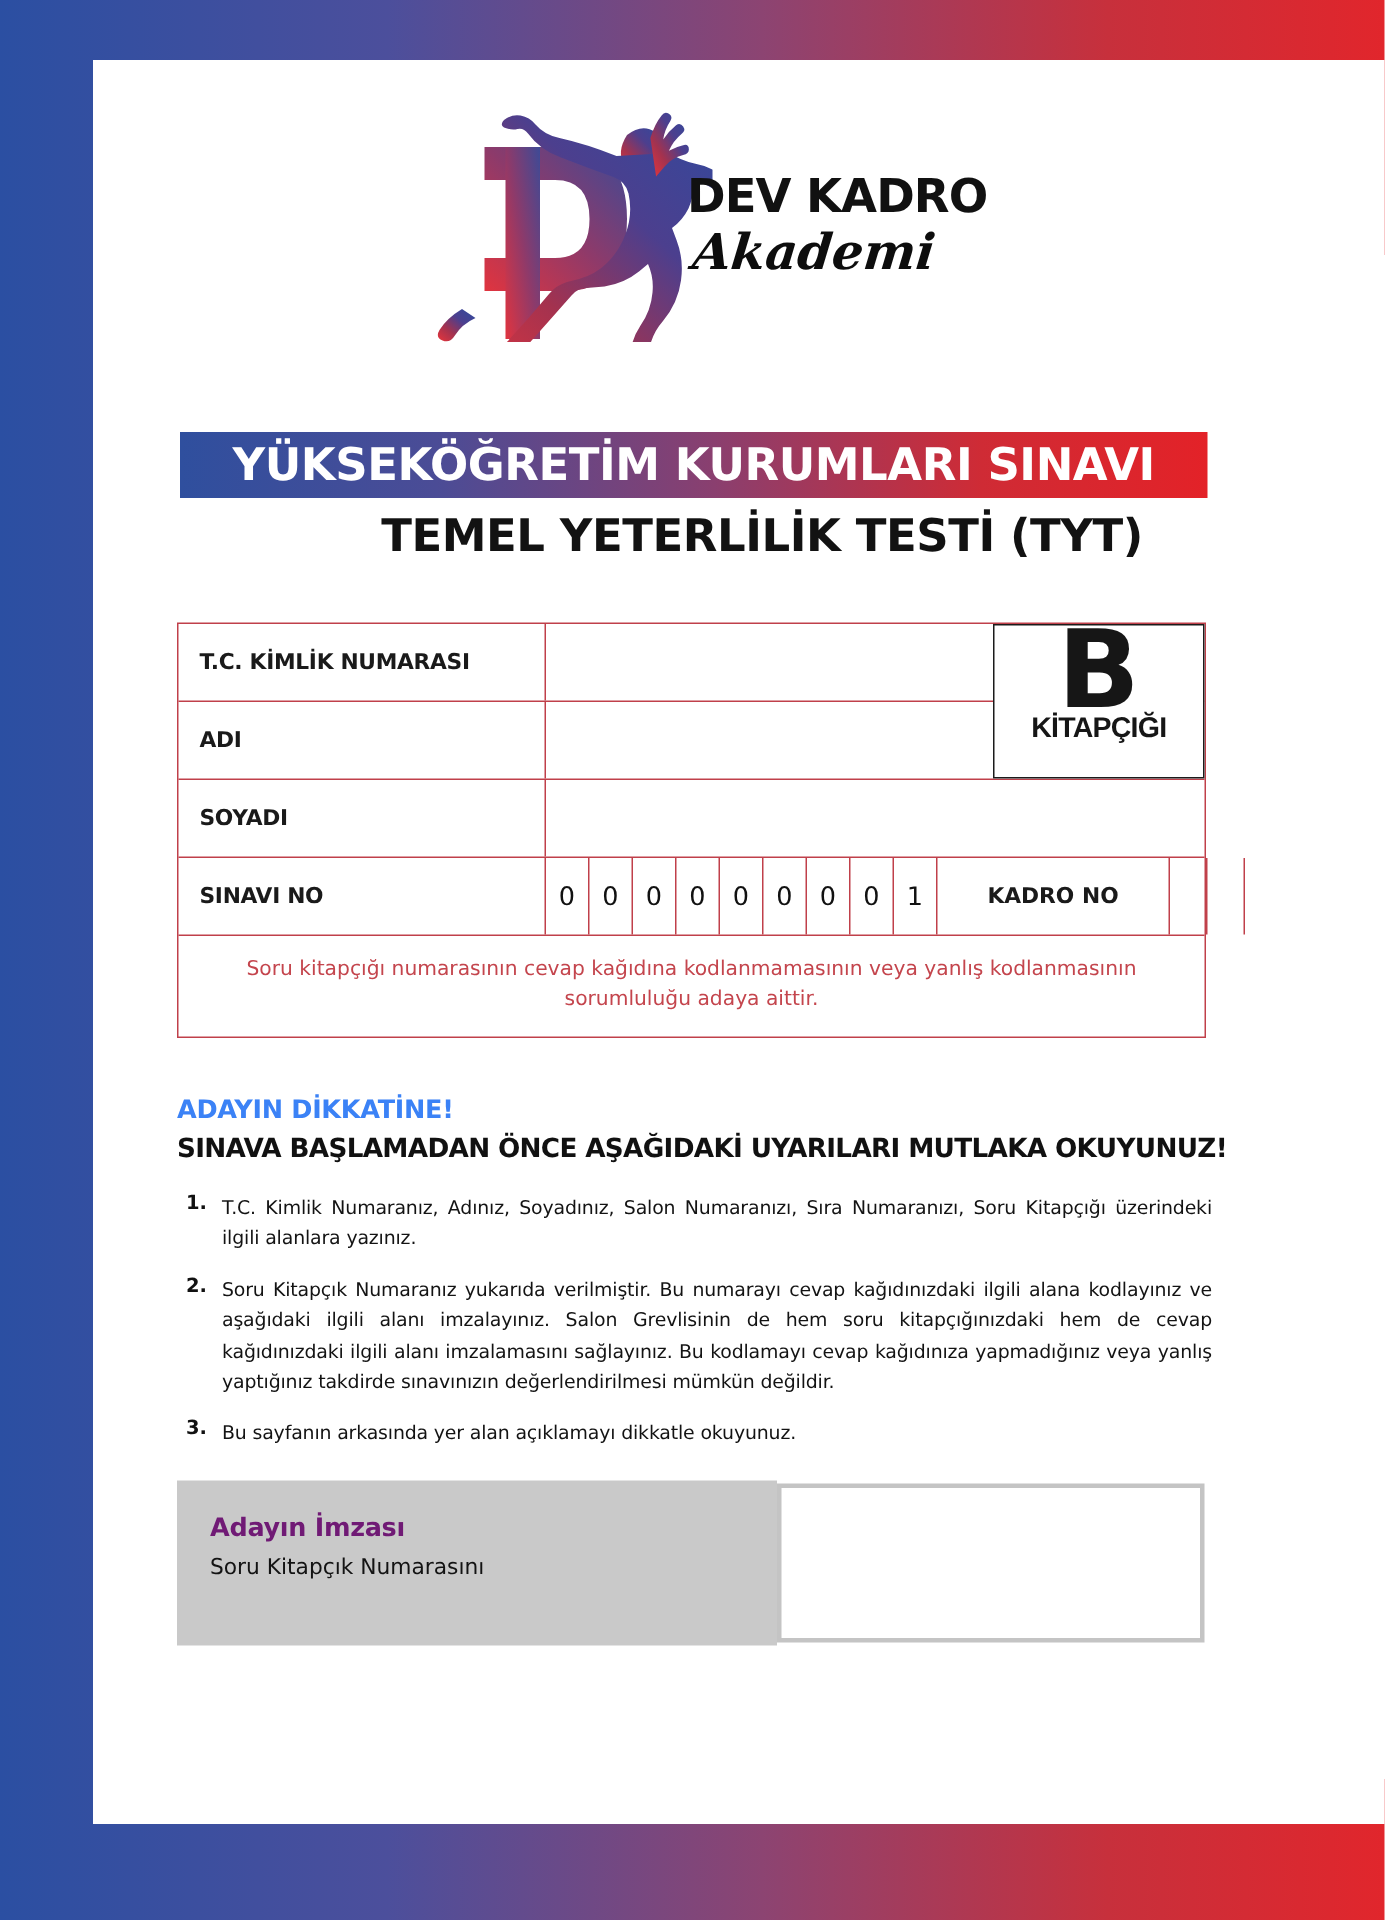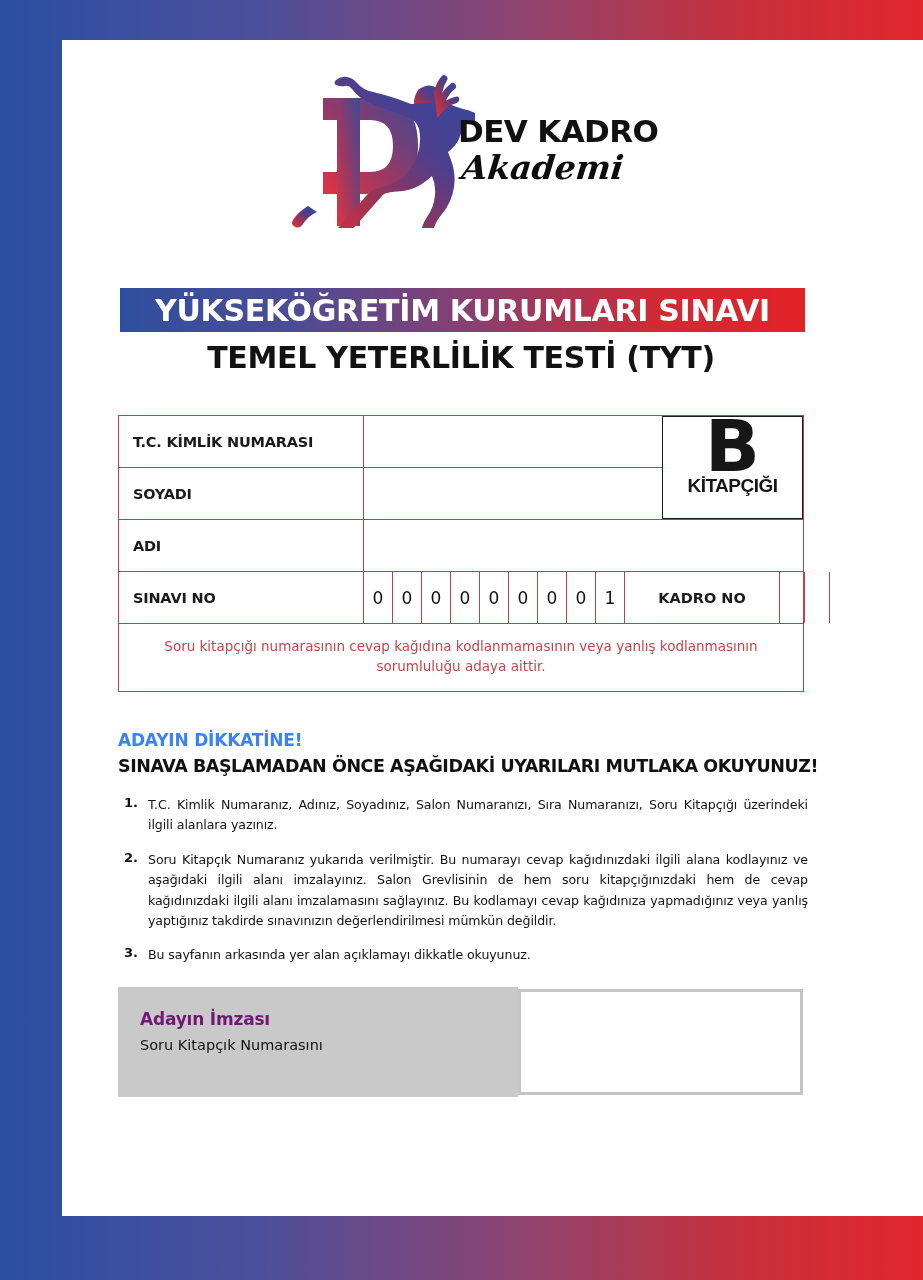--- a/index.html
+++ b/index.html
@@ -100,20 +100,21 @@
     position: absolute;
     left: 0;
     top: 300px;
     width: 798px;
     text-align: center;
     font-family: "DejaVu Sans", sans-serif;
     font-weight: bold;
     font-size: 30px;
     letter-spacing: -0.3px;
     color: #121212;
+    padding-left: 47px;
   }
 
   
   .form-table {
     position: absolute;
     left: 56px;
     top: 375px;
     width: 686px;
     border: 1.5px solid #c0404a;
     box-sizing: border-box;
@@ -392,26 +393,26 @@
     <div class="row row-h">
       <div class="cell-label">T.C. KİMLİK NUMARASI</div>
       <div class="cell-blank"></div>
       <div class="booklet-box">
         <span class="booklet-letter">B</span>
         <span class="booklet-word">KİTAPÇIĞI</span>
       </div>
     </div>
 
     <div class="row row-h">
+      <div class="cell-label">ADI</div>
+      <div class="cell-blank"></div>
+    </div>
+
+    <div class="row row-h">
       <div class="cell-label">SOYADI</div>
-      <div class="cell-blank"></div>
-    </div>
-
-    <div class="row row-h">
-      <div class="cell-label">ADI</div>
       <div class="cell-blank"></div>
     </div>
 
     <div class="row row-h">
       <div class="cell-label">SINAVI NO</div>
       <div class="digits" id="salon-digits">
           <div class="digit-cell">0</div>
           <div class="digit-cell">0</div>
           <div class="digit-cell">0</div>
           <div class="digit-cell">0</div>

